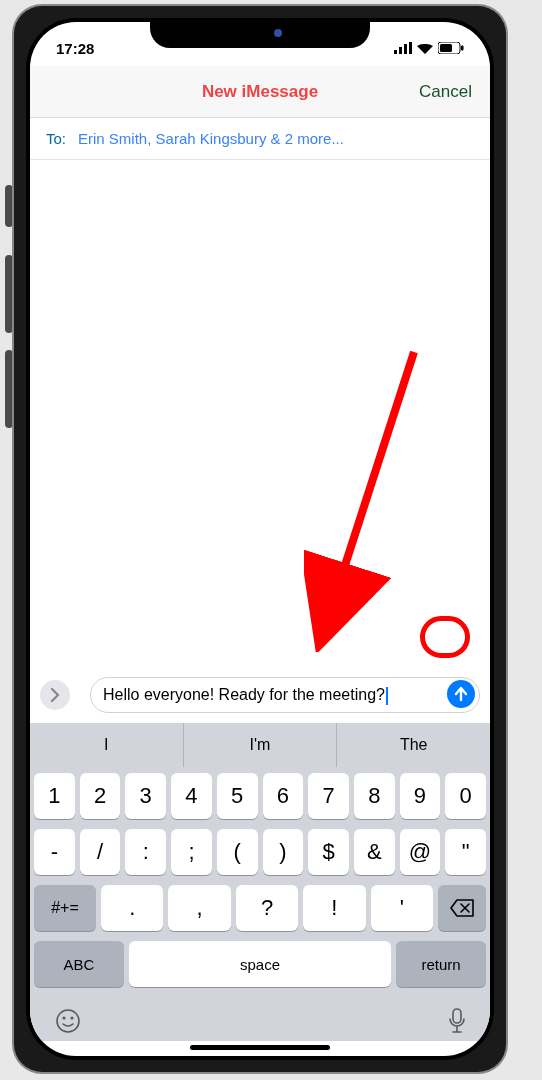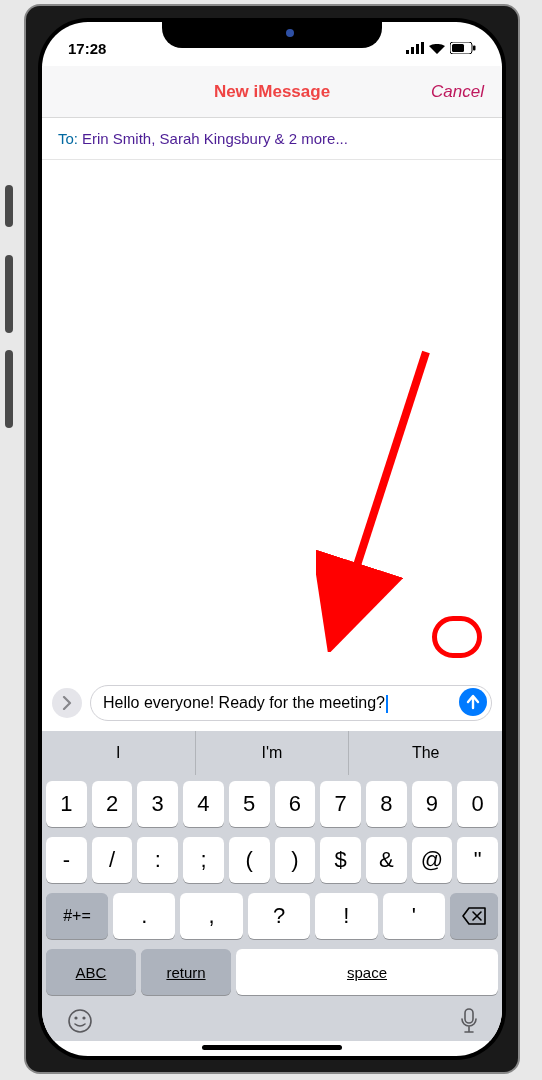--- a/index.html
+++ b/index.html
@@ -7,24 +7,24 @@
       width: 542px;
       height: 1080px;
       background: #e8e8e8;
       font-family: -apple-system, "Helvetica Neue", Arial, sans-serif;
       overflow: hidden;
       position: relative;
     }
     
     .phone-frame {
       position: absolute;
-      left: 26px; top: 6px;
+      left: 14px; top: 6px;
       width: 492px; height: 1066px;
       background: #1a1a1a;
-      border-radius: 14px;
+      border-radius: 28px;
       box-shadow: 0 0 0 2px #888;
     }
     .side-btn {
       position: absolute;
       background:#4a4a4a;
       border-radius: 4px;
     }
     .side-btn.sb1 { left:5px; top:185px; width:8px; height:42px;}
     .side-btn.sb2 { left:5px; top:255px; width:8px; height:78px;}
     .side-btn.sb3 { left:5px; top:350px; width:8px; height:78px;}
@@ -71,38 +71,38 @@
     .header {
       height:52px;
       background:#f7f7f8;
       border-bottom:1px solid rgba(0,0,0,0.12);
       display:flex;
       align-items:center;
       justify-content:center;
       position:relative;
     }
     .header-title { font-size:17px; font-weight:600; color:#ef4444;}
-    .cancel { position:absolute; right:18px; font-size:17px; color:#be185d;font-style:italic; }
+    .cancel { position:absolute; right:18px; font-size:17px; color:#14532d; }
     
     .to-row {
       padding:12px 16px;
       border-bottom:1px solid rgba(0,0,0,0.1);
       font-size:15px;
       display:flex; gap:4px;
     }
     .to-label{ color:#0369a1;}
-    .to-value{ color:#4c1d95;}
+    .to-value{ color:#3b82f6;margin-left:8px;}
     
     .conversation { flex:1; background:#fff; }
     
     .compose-row {
       display:flex;
       align-items:center;
       padding:6px 10px 10px;
-      gap:8px;
+      gap:20px;
     }
     .expand-btn{
       width:30px;height:30px;
       background:#e5e5ea;
       border-radius:15px;
       display:flex;align-items:center;justify-content:center;
       position:relative;
     }
     .compose-input{
       flex:1;
@@ -165,21 +165,21 @@
       display:flex;align-items:center;justify-content:center;
       font-size:22px;
       color:#000;
       height:46px;
     }
     .krow.r1 .key, .krow.r2 .key { flex:1; }
     .key.func { background:#adb3bd; font-size:16px; }
     .krow.r3 .key.func.left{ width:62px; }
     .krow.r3 .key.mid{ flex:1; }
     .krow.r3 .key.func.right{ width:48px;}
-    .krow.r4 { margin-bottom:0;text-decoration:underline; }
+    .krow.r4 { margin-bottom:8px; }
     .krow.r4 .key.abc{ width:90px; font-size:15px;}
     .krow.r4 .key.space{ flex:1; font-size:15px;}
     .krow.r4 .key.return{ width:90px; background:#adb3bd; font-size:15px;}
     .kb-bottom{
       display:flex; justify-content:space-between; align-items:center;
       padding:8px 24px 2px; background:#d1d4da;
     }
     .home-indicator{
       width:140px;height:5px;background:#000;border-radius:3px;
       margin:4px auto 6px;
@@ -285,22 +285,22 @@
           <div class="key mid">'</div>
           <div class="key func right">
             <svg width="24" height="18" viewBox="0 0 24 18">
                 <path d="M7 1 L23 1 L23 17 L7 17 L1 9 Z" fill="none" stroke="#000" stroke-width="1.6" stroke-linejoin="round"></path>
                 <path d="M11 5 L19 13 M19 5 L11 13" stroke="#000" stroke-width="1.6" stroke-linecap="round"></path>
               </svg>
           </div>
         </div>
         <div class="krow r4">
           <div class="key func abc">ABC</div>
+          <div class="key space">space</div>
           <div class="key return">return</div>
-          <div class="key space">space</div>
         </div>
       </div>
       <div class="kb-bottom">
         <span>
           <svg width="28" height="28" viewBox="0 0 28 28">
               <circle cx="14" cy="14" r="11" stroke="#5a5a5e" stroke-width="1.6" fill="none"></circle>
               <circle cx="10" cy="11" r="1.6" fill="#5a5a5e"></circle>
               <circle cx="18" cy="11" r="1.6" fill="#5a5a5e"></circle>
               <path d="M9 17 Q14 21 19 17" stroke="#5a5a5e" stroke-width="1.6" fill="none" stroke-linecap="round"></path>
             </svg>

